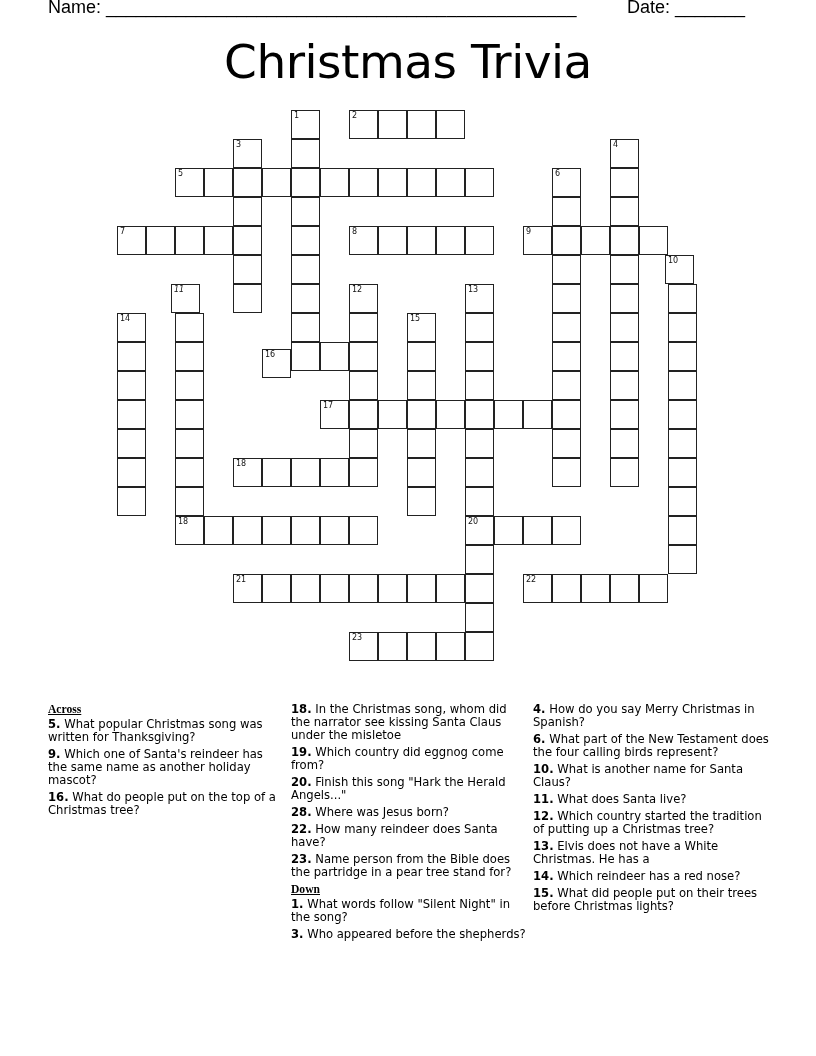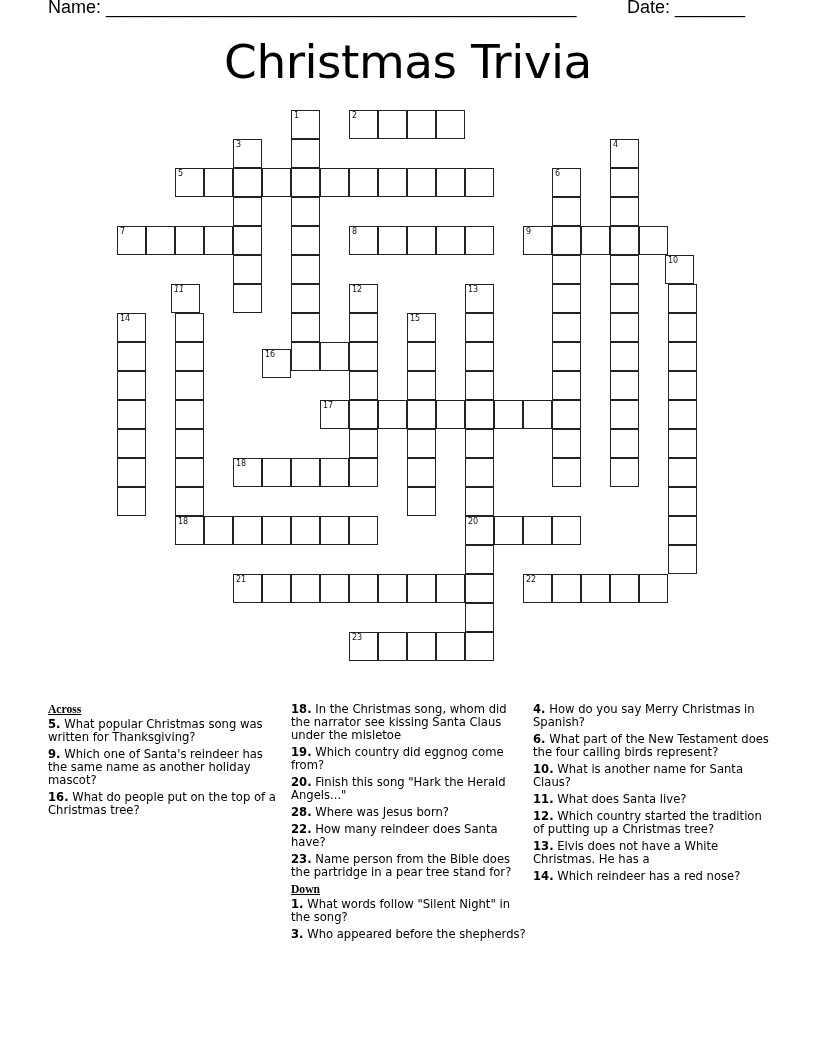--- a/index.html
+++ b/index.html
@@ -251,13 +251,14 @@
 </div>
 
 <div id="col3" class="col">
   <div class="clue"><b>4.</b> <span>How do you say Merry Christmas in Spanish?</span></div>
   <div class="clue"><b>6.</b> <span>What part of the New Testament does the four calling birds represent?</span></div>
   <div class="clue"><b>10.</b> <span>What is another name for Santa Claus?</span></div>
   <div class="clue"><b>11.</b> <span>What does Santa live?</span></div>
   <div class="clue"><b>12.</b> <span>Which country started the tradition of putting up a Christmas tree?</span></div>
   <div class="clue"><b>13.</b> <span>Elvis does not have a White Christmas. He has a</span></div>
   <div class="clue"><b>14.</b> <span>Which reindeer has a red nose?</span></div>
+  <div class="clue"><b>15.</b> <span>What did people put on their trees before Christmas lights?</span></div>
 </div>
 
 </body></html>

